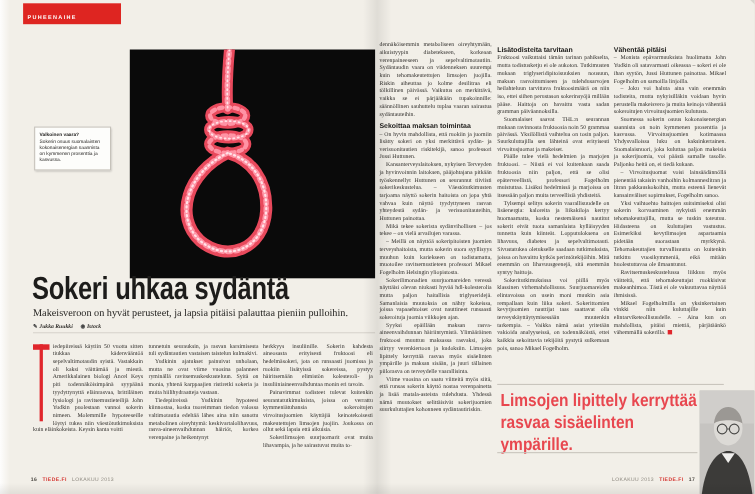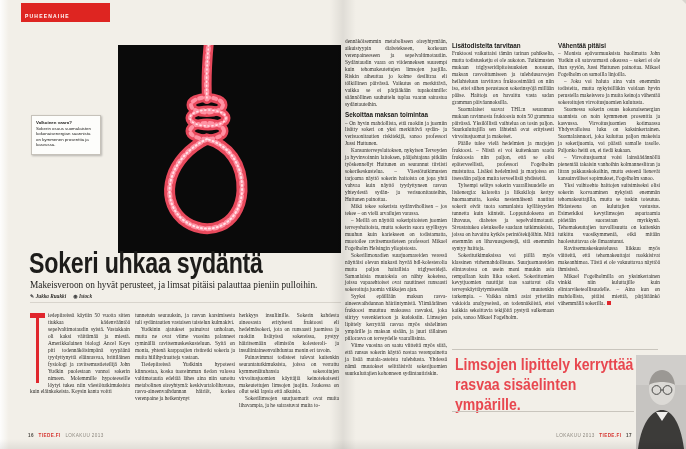--- a/index.html
+++ b/index.html
@@ -94,21 +94,21 @@
         </g>
       </svg>
     </div>
 
     <div class="caption">
       <span class="cap-t">Valkoinen vaara?</span>
       <span>Sokerin osuus suomalaisten kokonaisenergian saannista on kymmenen prosenttia ja kasvussa.</span>
     </div>
 
     <h1 class="headline">Sokeri uhkaa sydäntä</h1>
-    <p class="standfirst">Makeisveroon on hyvät perusteet, ja limsat pitäisi palauttaa pieniin pulloihin.</p>
+    <p class="standfirst">Makeisveroon on hyvät perusteet, ja lapsia pitäisi palauttaa pieniin pulloihin.</p>
 
     <div class="byline">
       <span class="ic">✎</span><span>Jukka Ruukki</span><span class="gap"></span><span class="ic">◉</span><span>Istock</span>
     </div>
     <div class="rule"></div>
 
     <div class="col colL" style="left:30px">
         <p class="bp"><span class="dropcap"></span>iedepiireissä käytiin 50 vuotta sitten tiukkaa kädenvääntöä sepelvaltimotaudin syistä. Vastakkain oli kaksi väittämää ja miestä. Amerikkalainen biologi Ancel Keys piti todennäköisimpänä syypäänä tyydyttynyttä eläinrasvaa, brittiläinen fysiologi ja ravitsemustieteilijä John Yudkin puolestaan vannoi sokerin nimeen. Molemmille hypoteeseille löytyi tukea niin väestötutkimuksista kuin eläinkokeista. Keysin kanta voitti</p>
       </div>
     <div class="col colL" style="left:135px">

